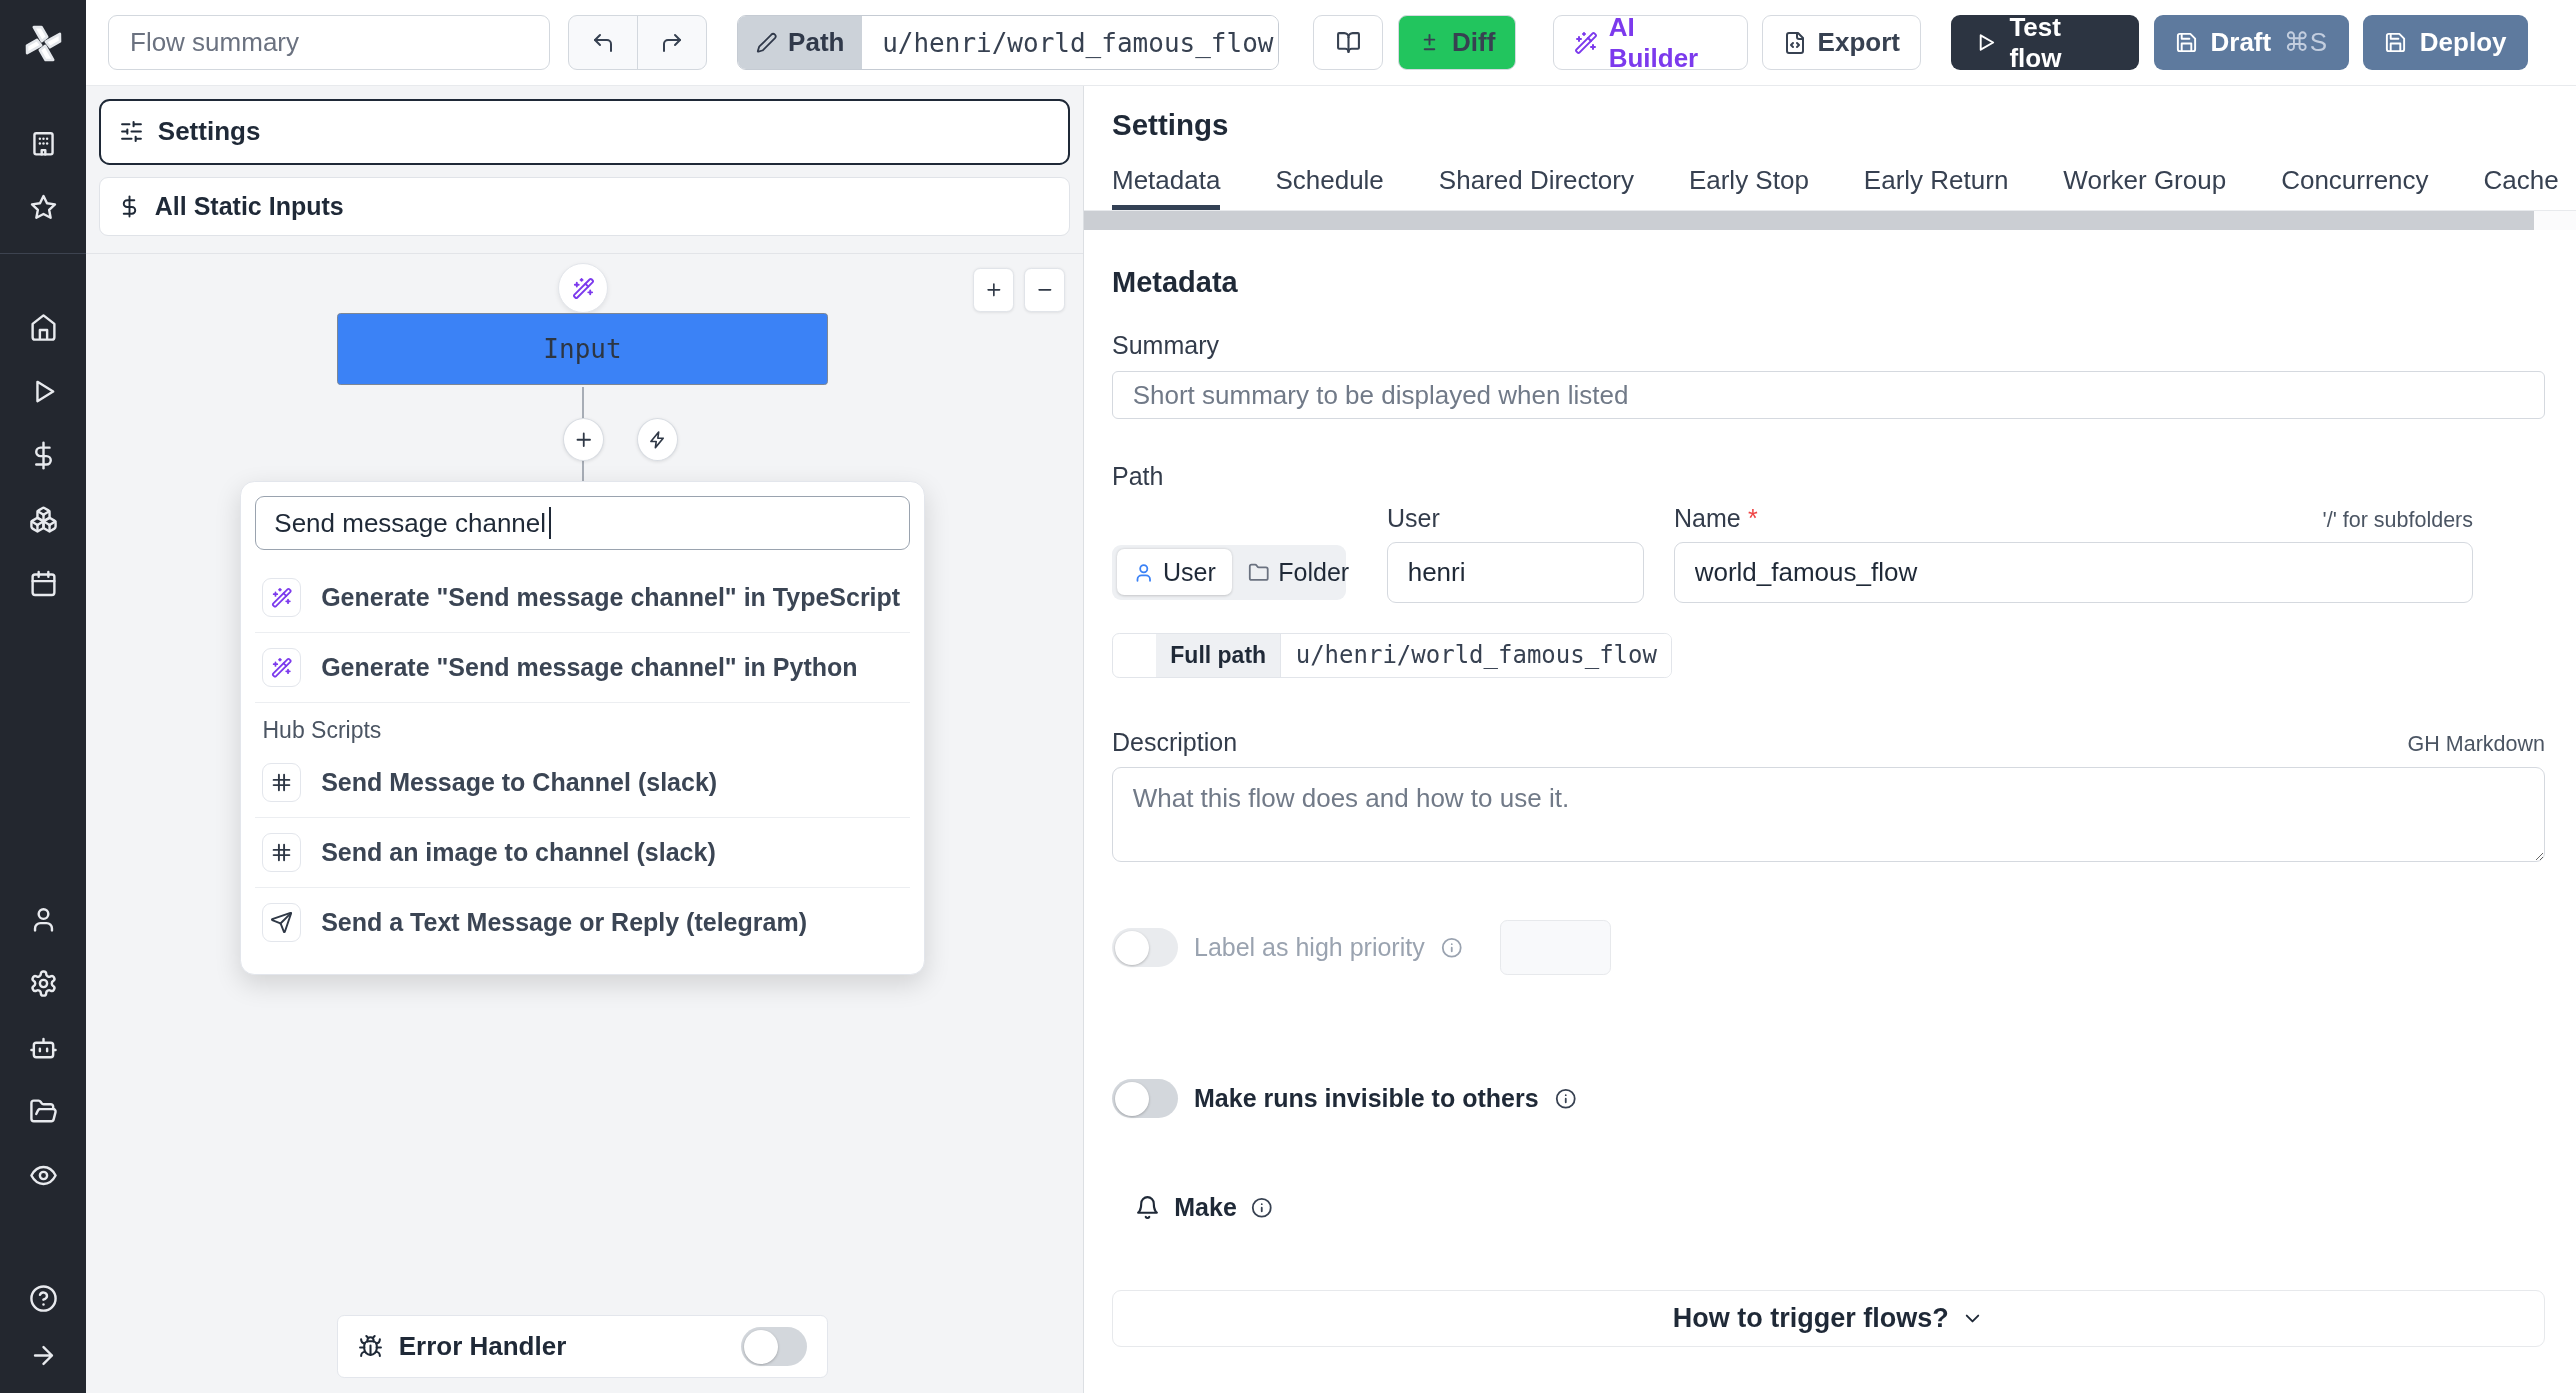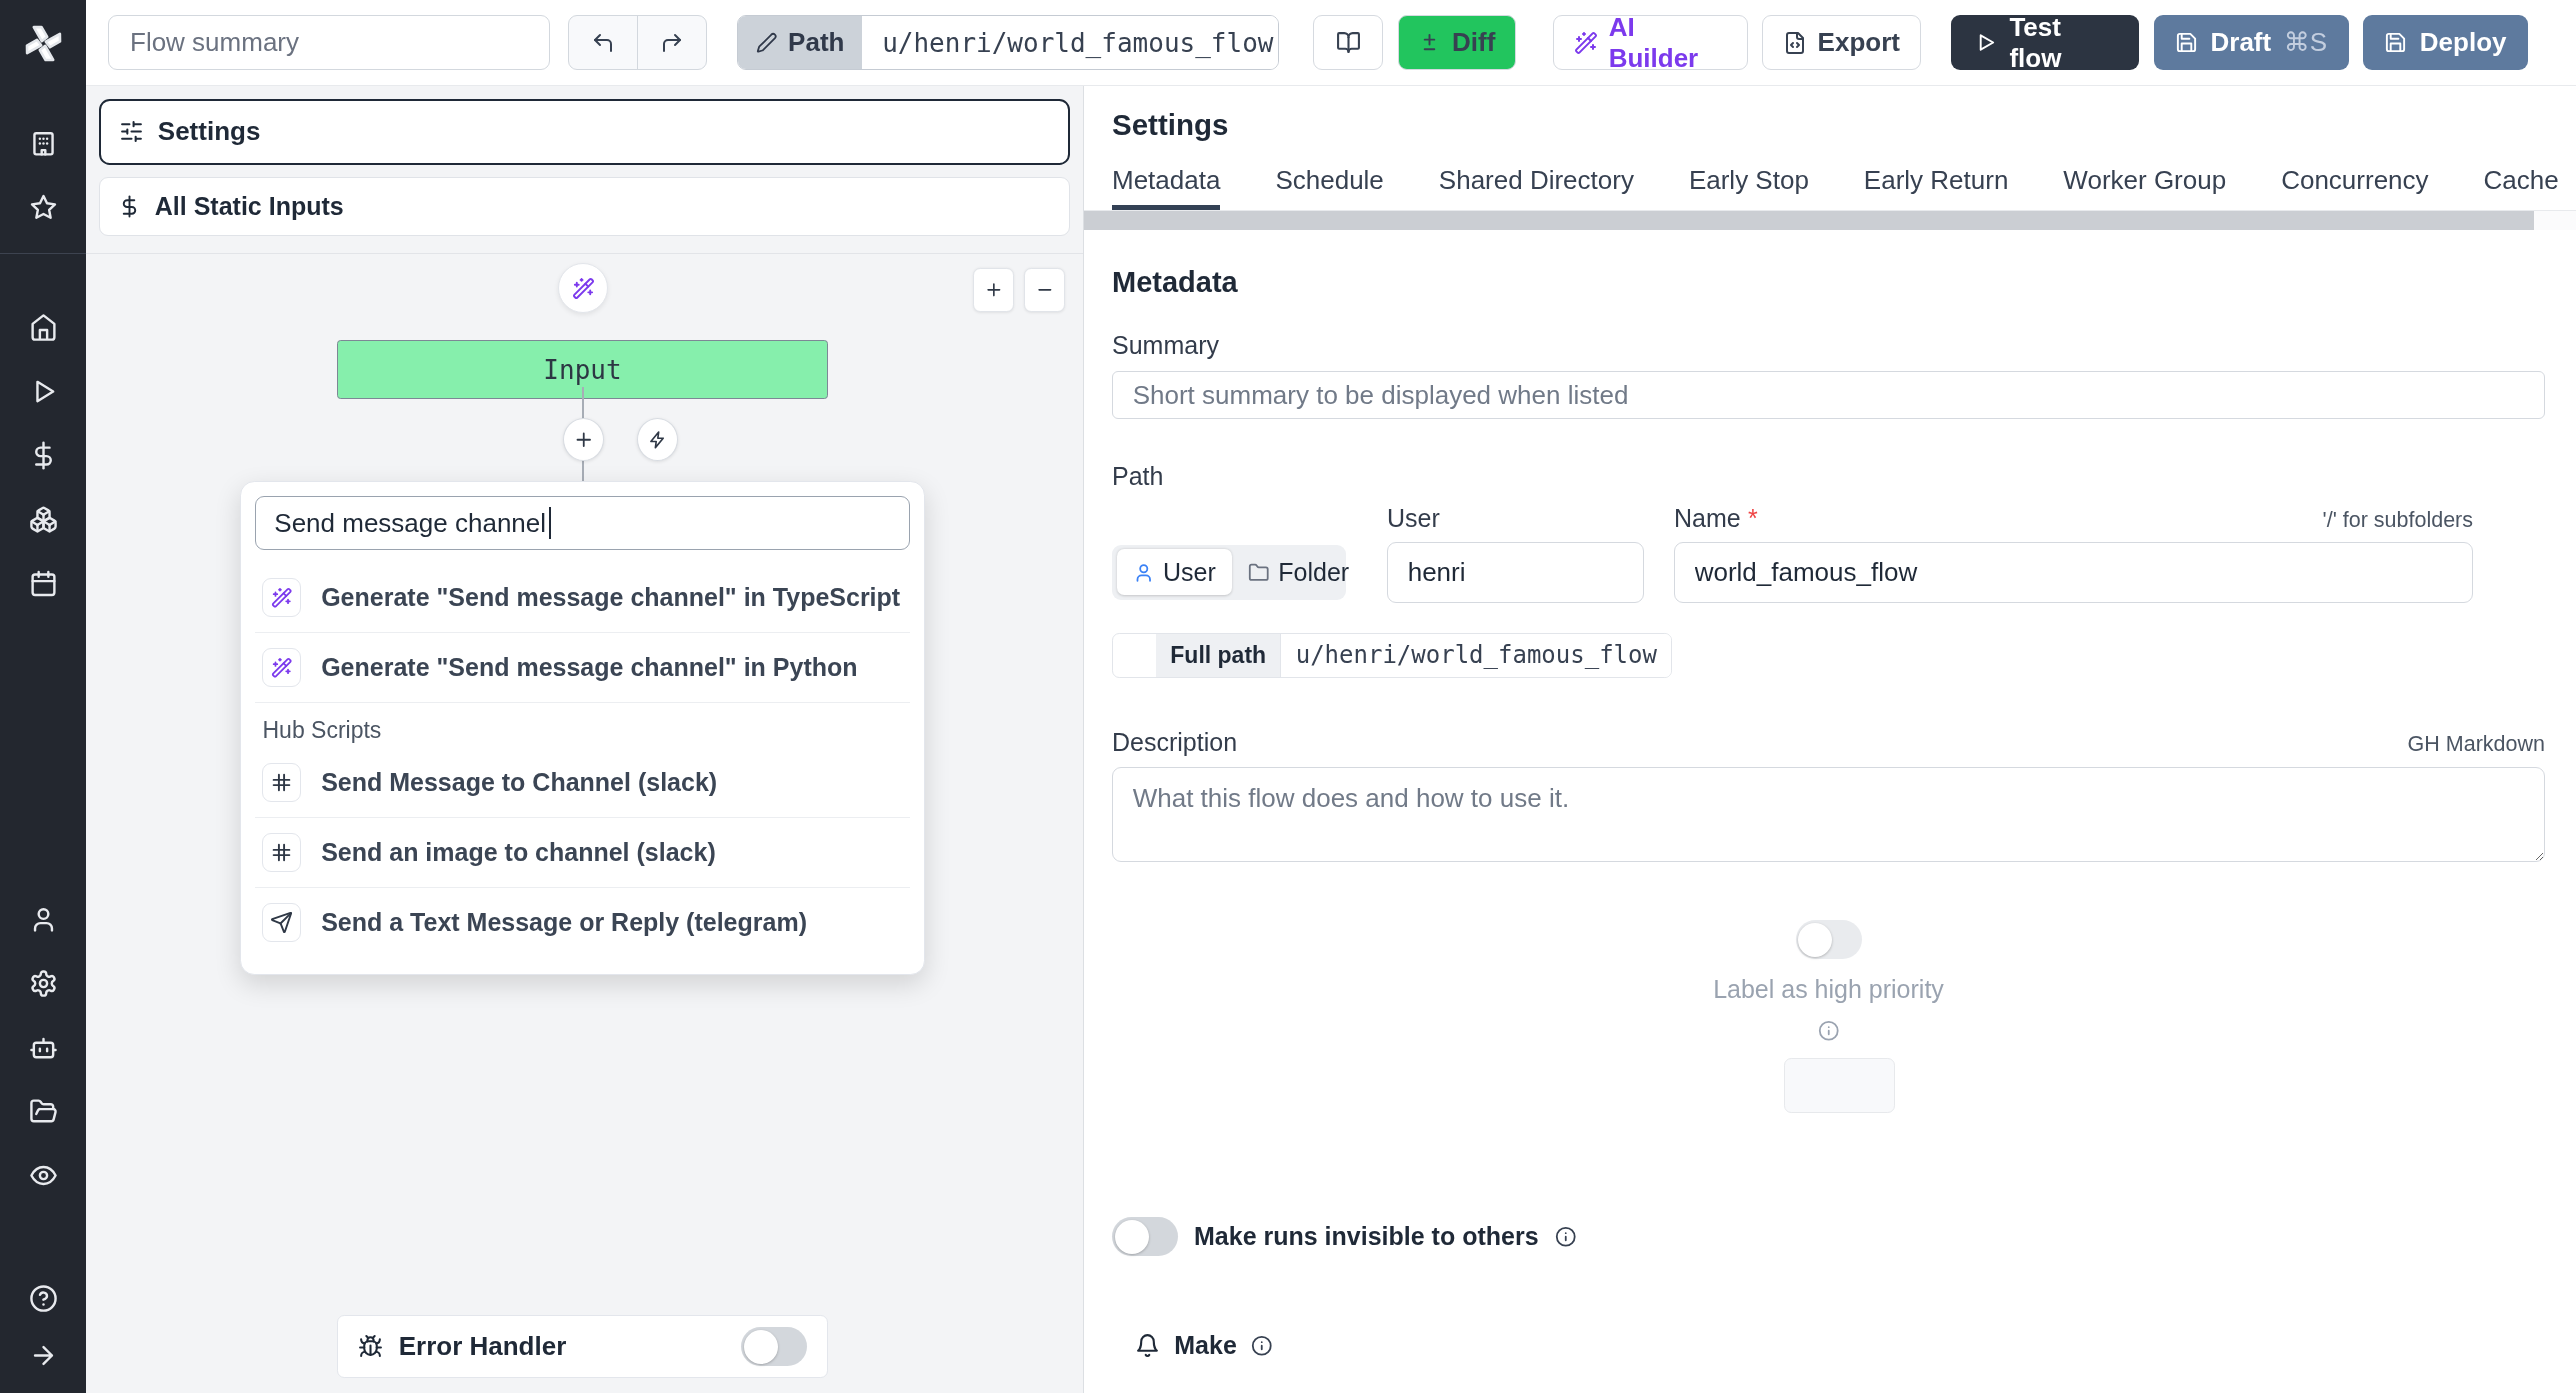--- a/index.html
+++ b/index.html
@@ -40,21 +40,21 @@
   
   .content { flex:1; display:flex; min-height:0; }
 
   
   .flow-panel { width:998px; flex:none; background:#f3f4f6; border-right:0.9px solid #dcdfe3; position:relative; overflow:hidden; }
   .fp-abs { position:absolute; }
   .card-settings { left:12.5px; top:12.5px; width:971px; height:66px; background:#fff; border:2.7px solid #1f2937; border-radius:10.7px; display:flex; align-items:center; gap:14.3px; padding:0 18px; font-size:26px; font-weight:700; color:#1f2937; cursor:pointer; }
   .card-inputs { left:12.5px; top:91px; width:971px; height:59px; background:#fff; border:0.9px solid #e0e3e8; border-radius:9px; display:flex; align-items:center; gap:14.3px; padding:0 18px; font-size:25px; font-weight:600; color:#1f2937; cursor:pointer; }
   .canvas-sep { left:0; top:167px; width:998px; height:0.9px; background:#e2e4e8; }
   .wand-circle { left:472px; top:177px; width:50px; height:50px; border-radius:50%; background:#fff; border:0.9px solid #e3e6eb; box-shadow:0 1.8px 5.4px rgba(0,0,0,.08); display:flex; align-items:center; justify-content:center; color:#7c3aed; cursor:pointer; }
-  .input-node { left:251px; top:254px; width:491px; height:59px; background:#86efac; border:0.9px solid #7d8795; border-radius:3.6px; display:flex; align-items:center; justify-content:center; font-size:26px; color:#2d3643; cursor:pointer; }
+  .input-node { left:251px; top:227px; width:491px; height:72px; background:#3b82f6; border:0.9px solid #7d8795; border-radius:3.6px; display:flex; align-items:center; justify-content:center; font-size:26px; color:#2d3643; cursor:pointer; }
   .edge1 { left:496px; top:301px; width:1.8px; height:95px; background:#a7adb6; }
   .node-btn { width:41px; height:43px; border-radius:50%; background:#fff; border:0.9px solid #d8dce2; box-shadow:0 0.9px 3.6px rgba(0,0,0,.10); display:flex; align-items:center; justify-content:center; color:#2f3846; cursor:pointer; }
   .plus-circle { left:477px; top:332px; }
   .zap-circle  { left:551px; top:332px; }
   .zoom-btn { width:41px; height:44px; border-radius:7.2px; background:#fff; border:0.9px solid #e1e4e9; box-shadow:0 0.9px 2.7px rgba(0,0,0,.08); display:flex; align-items:center; justify-content:center; color:#2f3846; cursor:pointer; }
   .zoom-in { left:887px; top:182px; } .zoom-out { left:938px; top:182px; }
 
   .dropdown { left:154px; top:395px; width:685px; height:494px; background:#fff; border:0.9px solid #e3e6ec; border-radius:14.3px; box-shadow:0 9px 27px rgba(0,0,0,.14); padding:14.3px 14.3px 0 14.3px; }
   .search-box { height:54px; border:1.8px solid #9aa3af; border-radius:9px; display:flex; align-items:center; padding:0 18px; font-size:26px; color:#1f2937; }
   .caret { width:1.8px; height:32px; background:#1f2937; margin-left:2.7px; }
@@ -96,21 +96,21 @@
   .name-lrow { display:flex; justify-content:space-between; align-items:flex-end; }
   .req { color:#ef4444; margin-left:7.2px; }
   .hint { font-size:21.5px; color:#4b5563; }
   .fld { margin-top:9px; height:61px; width:100%; border:0.9px solid #d5d9df; border-radius:9px; padding:0 19.7px; font-size:26px; color:#1f2937; outline:none; display:block; font-family:"Liberation Sans",sans-serif; }
   .fullpath { margin-top:30px; display:inline-flex; height:45px; border:0.9px solid #e2e5ea; border-radius:7.2px; overflow:hidden; align-items:stretch;padding-left:43px; }
   .fullpath .fpl { background:#eef0f3; display:flex; align-items:center; padding:0 14.3px; font-size:23px; font-weight:700; color:#1f2937; }
   .fullpath .fpv { background:#fff; display:flex; align-items:center; padding:0 14.3px; font-size:24px; color:#374151; border-left:0.9px solid #e2e5ea; }
   .desc-head { display:flex; justify-content:space-between; align-items:flex-end; margin-top:50px; }
   .desc-area { margin-top:10.7px; width:100%; height:95px; border:0.9px solid #d5d9df; border-radius:9px; padding:14.3px 19.7px; font-size:26px; color:#1f2937; resize:vertical; outline:none; font-family:"Liberation Sans",sans-serif; }
   .trow { display:flex; align-items:center; gap:16px; }
-  .trow.hp { margin-top:55px; color:#9aa3b0;flex-direction:column; }
+  .trow.hp { margin-top:55px; color:#9aa3b0; }
   .trow.hp .tlabel { font-size:25px; color:#9aa3b0; }
   .trow.inv { margin-top:104px; }
   .trow.inv .tlabel { font-size:25px; font-weight:700; color:#1f2937; }
   .hp-box { width:111px; height:55px; background:#f8f9fb; border:0.9px solid #e7e9ec; border-radius:7.2px; margin-left:21.5px; }
   .info { color:inherit; }
   .mute-row { margin-top:75px; margin-left:23px; display:flex; align-items:center; gap:14.3px; color:#1f2937; }
   .mute-row .tlabel { font-size:25px; font-weight:700; }
   .trigger-btn { margin-top:68px; width:100%; height:57px; background:#fff; border:0.9px solid #e7e9ec; border-radius:9px; display:flex; align-items:center; justify-content:center; gap:12.5px; font-size:27px; font-weight:700; color:#1f2937; cursor:pointer; }
 </style>
 </head>

